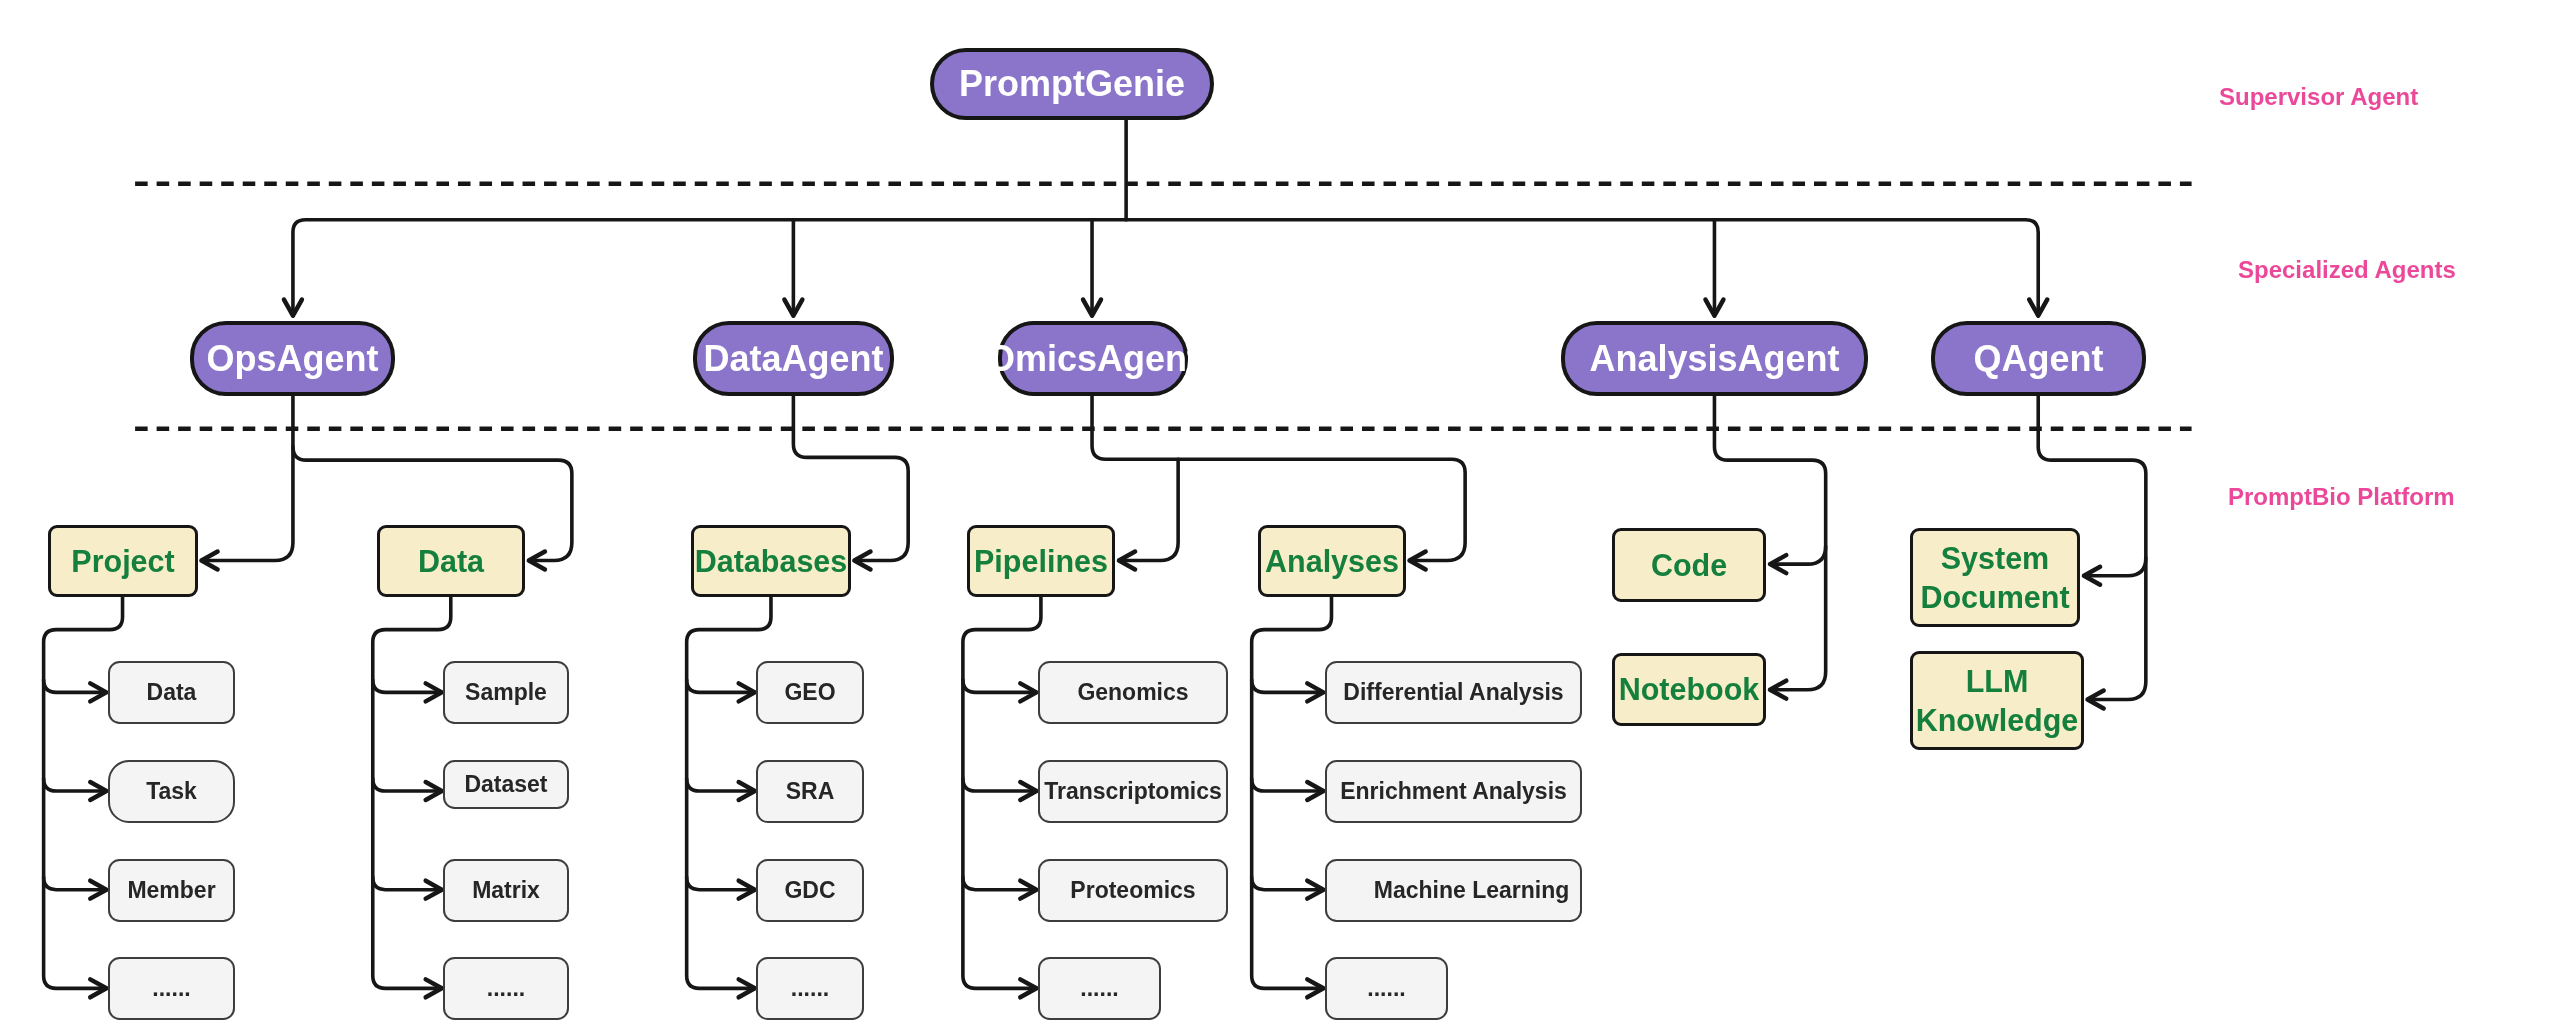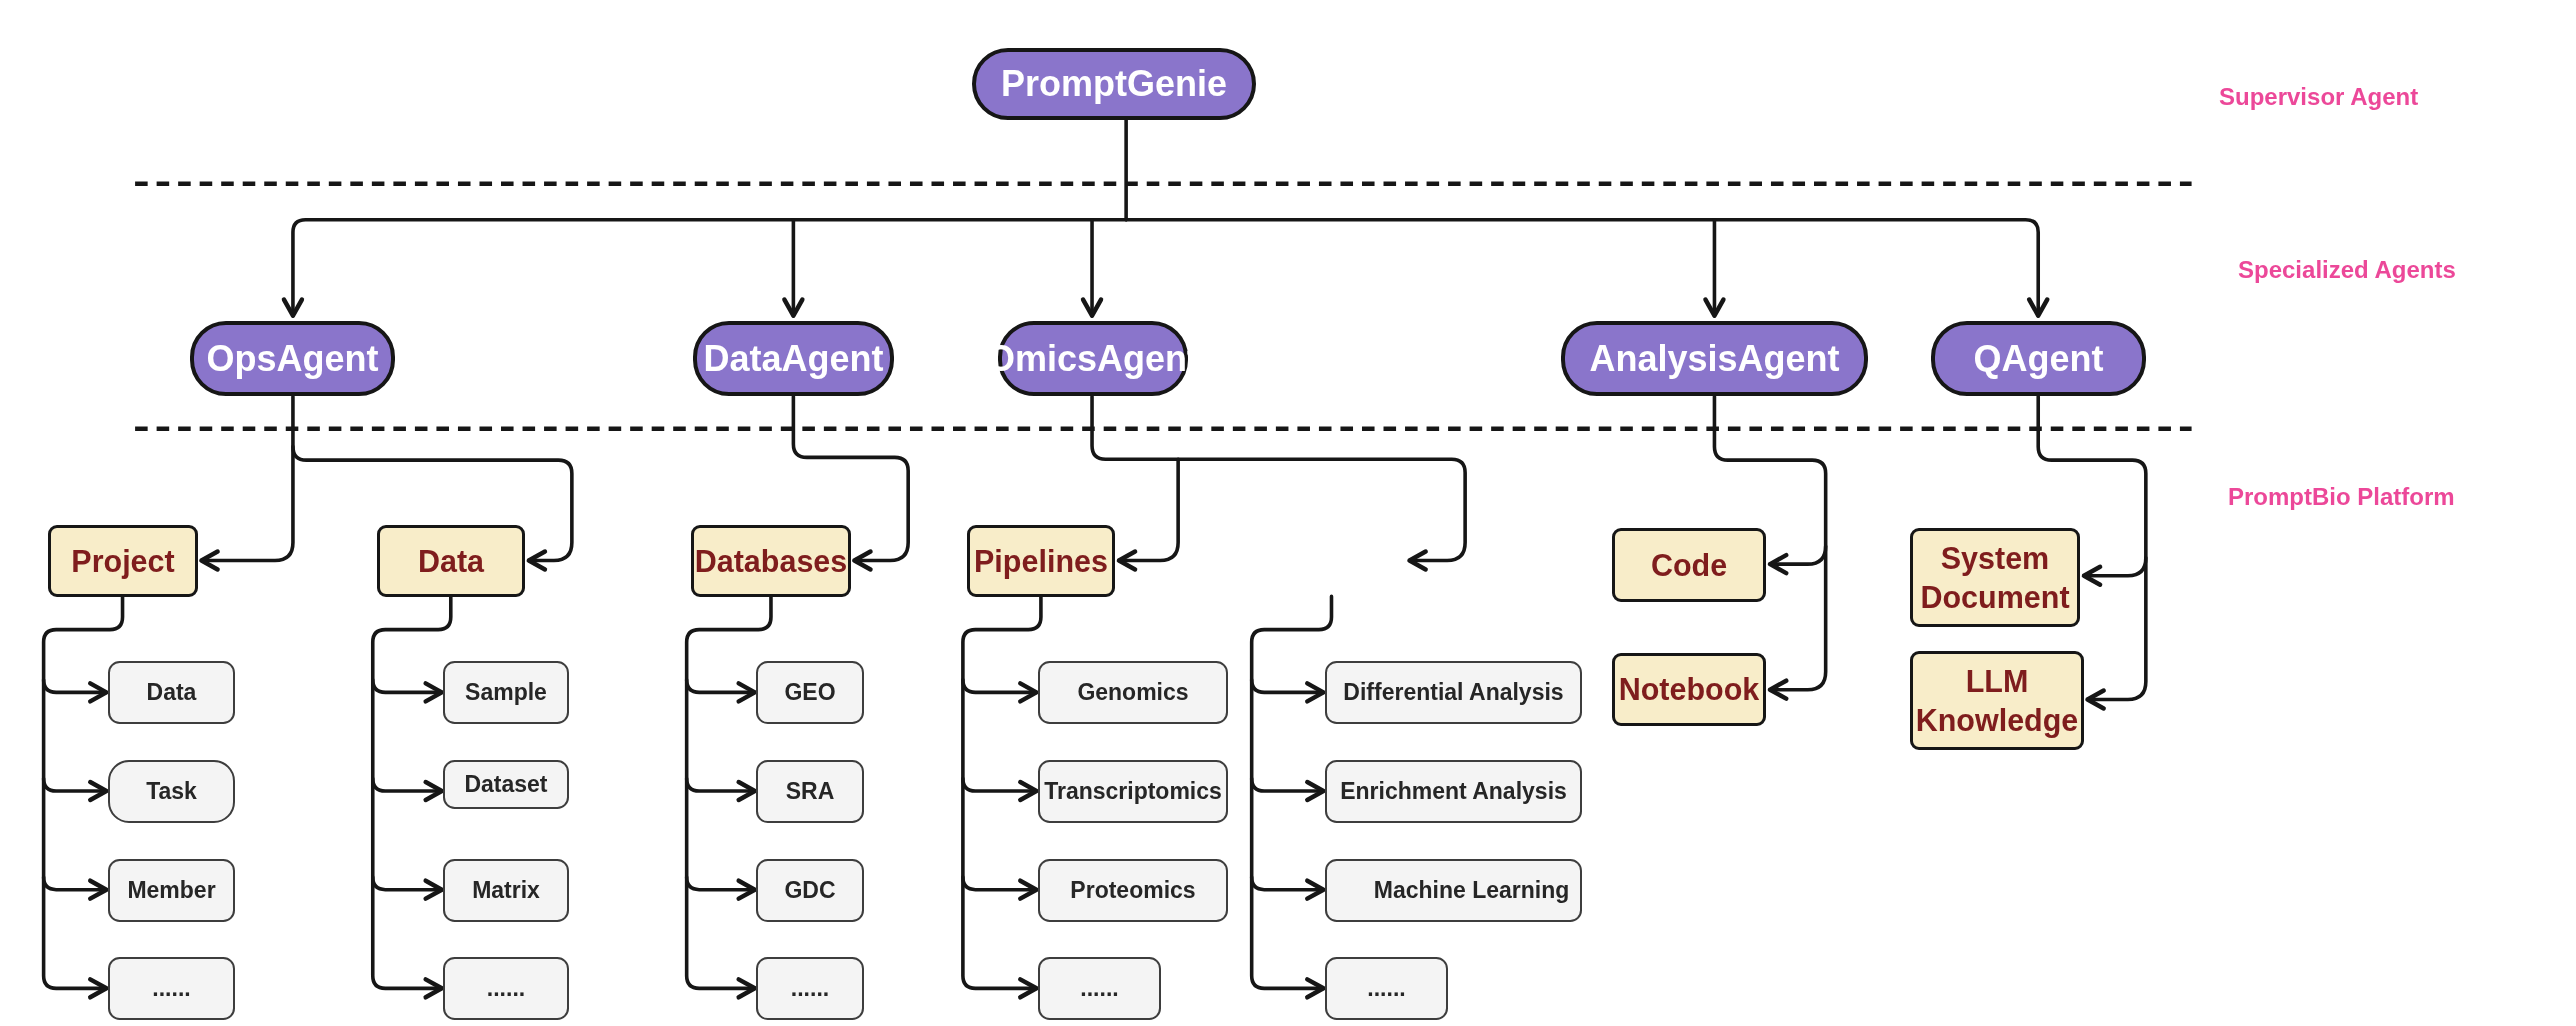--- a/index.html
+++ b/index.html
@@ -19,21 +19,21 @@
     display:flex;align-items:center;justify-content:center;
     text-align:center;font-weight:bold;
     box-sizing:border-box;white-space:nowrap;
   }
   .agent{
     background:#8a75cb;color:#ffffff;
     border:4px solid #161616;border-radius:36px;
     font-size:36px;
   }
   .pnode{
-    background:#f8edc9;color:#7f1d1d;
+    background:#f8edc9;color:#15803d;
     border:3.1px solid #161616;border-radius:9px;
     font-size:30.5px;
   }
   .pnode.multiline{white-space:normal;line-height:39px;}
   .cnode{
     background:#f4f4f4;color:#262626;
     border:2.2px solid #3d3d3d;border-radius:11.7px;
     font-size:23px;
   }
   .cnode.wrap{
@@ -97,32 +97,33 @@
     <path class="wire" marker-end="url(#arr)" d="M1073 758 Q1073 772 1087 772 L1155 772"></path>
     <path class="wire" marker-end="url(#arr)" d="M1073 868 Q1073 882 1087 882 L1155 882"></path>
     <path class="wire" marker-end="url(#arr)" d="M1073 978 Q1073 992 1087 992 L1155 992"></path>
 
     <path class="wire" marker-end="url(#arr)" d="M1484 665 V688 Q1484 702 1470 702 L1409 702 Q1395 702 1395 716 V1088 Q1395 1102 1409 1102 L1475 1102"></path>
     <path class="wire" marker-end="url(#arr)" d="M1395 758 Q1395 772 1409 772 L1475 772"></path>
     <path class="wire" marker-end="url(#arr)" d="M1395 868 Q1395 882 1409 882 L1475 882"></path>
     <path class="wire" marker-end="url(#arr)" d="M1395 978 Q1395 992 1409 992 L1475 992"></path>
   </svg>
 
-  <div class="node agent" style="left:972px;top:48px;width:284px;height:72px;">PromptGenie</div>
+  <div class="node agent" style="left:930px;top:48px;width:284px;height:72px;">PromptGenie</div>
 
   <div class="node agent" style="left:190px;top:321px;width:205px;height:75px;">OpsAgent</div>
   <div class="node agent" style="left:693px;top:321px;width:201px;height:75px;">DataAgent</div>
   <div class="node agent" style="left:998px;top:321px;width:190px;height:75px;">OmicsAgent</div>
   <div class="node agent" style="left:1561px;top:321px;width:307px;height:75px;">AnalysisAgent</div>
   <div class="node agent" style="left:1931px;top:321px;width:215px;height:75px;">QAgent</div>
 
   <div class="node pnode" style="left:48px;top:525px;width:150px;height:72px;">Project</div>
   <div class="node pnode" style="left:377px;top:525px;width:148px;height:72px;">Data</div>
   <div class="node pnode" style="left:691px;top:525px;width:160px;height:72px;">Databases</div>
   <div class="node pnode" style="left:967px;top:525px;width:148px;height:72px;">Pipelines</div>
+  <div class="node pnode" style="left:1258px;top:525px;width:148px;height:72px;">Analyses</div>
   <div class="node pnode" style="left:1612px;top:528px;width:154px;height:74px;">Code</div>
   <div class="node pnode" style="left:1612px;top:653px;width:154px;height:73px;">Notebook</div>
   <div class="node pnode multiline" style="left:1910px;top:528px;width:170px;height:99px;">System Document</div>
   <div class="node pnode multiline" style="left:1910px;top:651px;width:174px;height:99px;">LLM Knowledge</div>
 
   <div class="node cnode" style="left:108px;top:661px;width:127px;height:63px;">Data</div>
   <div class="node cnode" style="left:108px;top:760px;width:127px;height:63px;border-radius:21px;">Task</div>
   <div class="node cnode" style="left:108px;top:859px;width:127px;height:63px;">Member</div>
   <div class="node cnode" style="left:108px;top:957px;width:127px;height:63px;">......</div>
 

